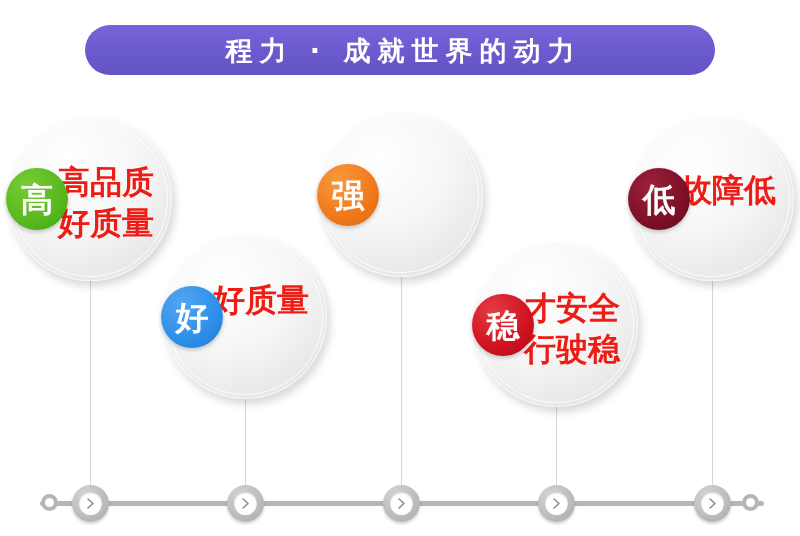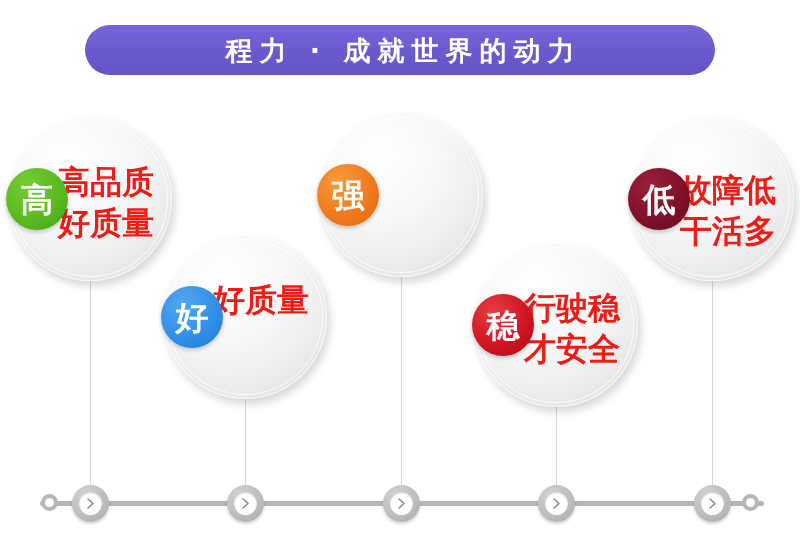--- a/index.html
+++ b/index.html
@@ -127,32 +127,31 @@
     </div>
     <div class="lines" style="left:50px;top:45px;">
     </div>
   </div>
 
   <div class="bubble" style="left:474px;top:243px;">
     <div class="badge badge-red" style="left:-2px;top:51px;">
       <span>稳</span>
     </div>
     <div class="lines" style="left:50px;top:45px;">
+      <div>才安全</div>
       <div>行驶稳</div>
-      <div>才安全</div>
     </div>
   </div>
 
   <div class="bubble" style="left:630px;top:117px;">
     <div class="badge badge-maroon" style="left:-2px;top:51px;">
       <span>低</span>
     </div>
     <div class="lines" style="left:50px;top:45px;margin-top:8px;">
       <div>故障低</div>
-      <div>干活多</div>
     </div>
   </div>
 
   <div class="timeline-line"></div>
   <div class="tl-cap left"></div>
   <div class="tl-cap right"></div>
 
   <div class="tl-node" style="left:72px;">
     <span class="inner">
       <svg class="chev" width="9" height="13" viewBox="0 0 9 13">

